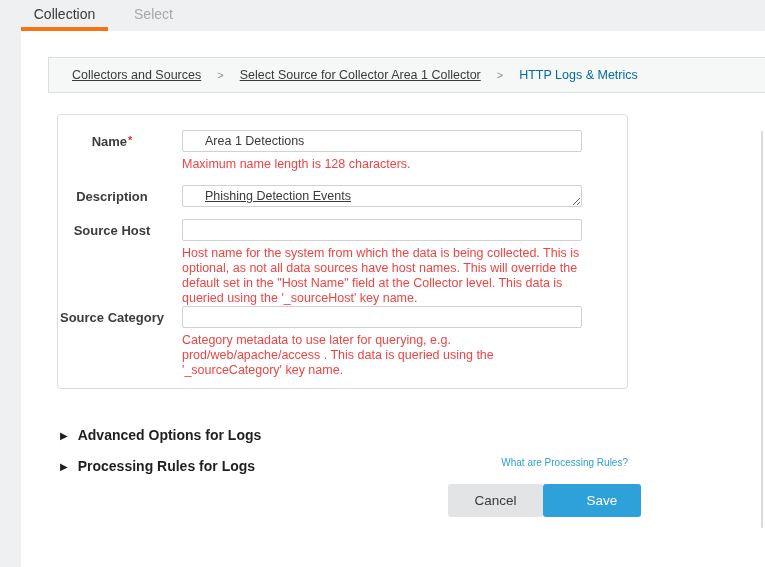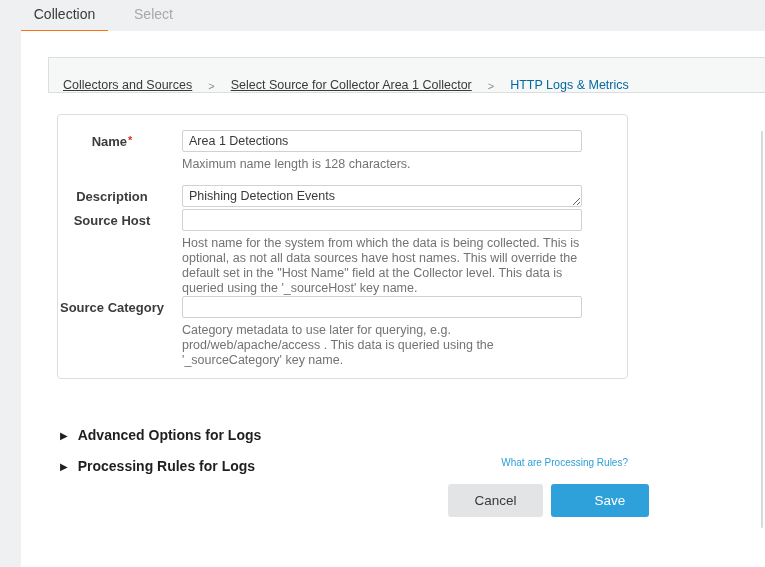--- a/index.html
+++ b/index.html
@@ -12,36 +12,36 @@
     position:relative;
   }
   .page { position:absolute; inset:0; }
 
   
   .tabs { position:absolute; left:21px; top:0; height:31px; display:flex; }
   .tab {
     height:31px; line-height:29px; text-align:center;
     font-size:14px; cursor:pointer;
   }
-  .tab.active { color:#3a3a3a; border-bottom:1px solid #f97316; width:87px; }
+  .tab.active { color:#3a3a3a; border-bottom:4px solid #f97316; width:87px; }
   .tab.inactive { color:#a6a8aa; width:91px; }
 
   
   .content {
     position:absolute; left:21px; top:31px; right:0; bottom:0;
     background:#ffffff;
   }
 
   
   .breadcrumb {
     position:absolute; left:27px; right:0; top:26px; height:36px;
     background:#f6f7f7;
     border:1px solid #dcdddd; border-right:none;
-    display:flex; align-items:flex-end; gap:16px;
-    padding-left:14px;
+    display:flex; align-items:center; gap:16px;
+    padding-left:23px;
     font-size:12.5px;
   }
   .crumb-link { color:#3a3a3a; text-decoration:underline; cursor:pointer; white-space:nowrap; }
   .crumb-current { color:#0369a1; white-space:nowrap; }
   .crumb-sep { color:#8a8c8e; font-size:11px; }
 
   
   .form-panel {
     position:absolute; left:36px; top:83px; width:571px;
     background:#fff; border:1px solid #dcdddd; border-radius:4px;
@@ -52,47 +52,47 @@
     width:124px; text-align:center; padding-right:16px; padding-top:4px;
     font-size:13px; font-weight:bold; color:#3c3c3c; flex:none;
   }
   .req { color:#d93025; font-size:11px; vertical-align:top; margin-left:1px; }
   .ctrl { width:400px; }
   .txt-input, .txt-area {
     width:400px; height:22px;
     border:1px solid #cfd1d2; border-radius:2px;
     font-family:"Liberation Sans", sans-serif;
     font-size:12.5px; color:#3a3a3a;
-    padding:2px 6px; background:#fff; outline:none; display:block;
+    padding:2px 22px; background:#fff; outline:none; display:block;
   }
   .txt-area { resize:vertical; overflow:hidden; line-height:16px; }
   .help {
-    font-size:12.5px; color:#737373; line-height:15px; margin-top:5px; width:405px;
+    font-size:12.5px; color:#ef4444; line-height:15px; margin-top:5px; width:405px;
   }
   .sp-name { margin-bottom:13px; }
-  .sp-desc { margin-bottom:2px; }
+  .sp-desc { margin-bottom:12px;text-decoration:underline; }
   .sp-host { }
 
   
   .section-row {
     position:absolute; left:39px; display:flex; align-items:center; gap:10px;
     cursor:pointer;
   }
   .section-row .tri { font-size:10px; color:#1f1f1f; }
   .section-row .section-title { font-size:14px; font-weight:bold; color:#1f1f1f; }
   .sec-advanced { top:396px; }
   .sec-processing { top:427px; }
 
   .help-link {
     position:absolute; top:426px; right:137px;
     font-size:10px; color:#2d9fd9; cursor:pointer; text-decoration:none;
   }
 
   
-  .btn-row { position:absolute; left:427px; top:453px; display:flex; gap:8px;border-radius:14px; }
+  .btn-row { position:absolute; left:427px; top:453px; display:flex; gap:0;border-radius:14px; }
   .btn {
     height:33px; border:none; border-radius:3px;
     font-family:"Liberation Sans", sans-serif; font-size:13.5px;
     cursor:pointer; display:inline-block;
   }
   .btn-cancel { width:95px; background:#e2e4e6; color:#3a3a3a; }
   .btn-save { width:98px; background:#2ea1db; color:#ffffff;padding-left:20px; }
 
   
   .scroll-thumb {

